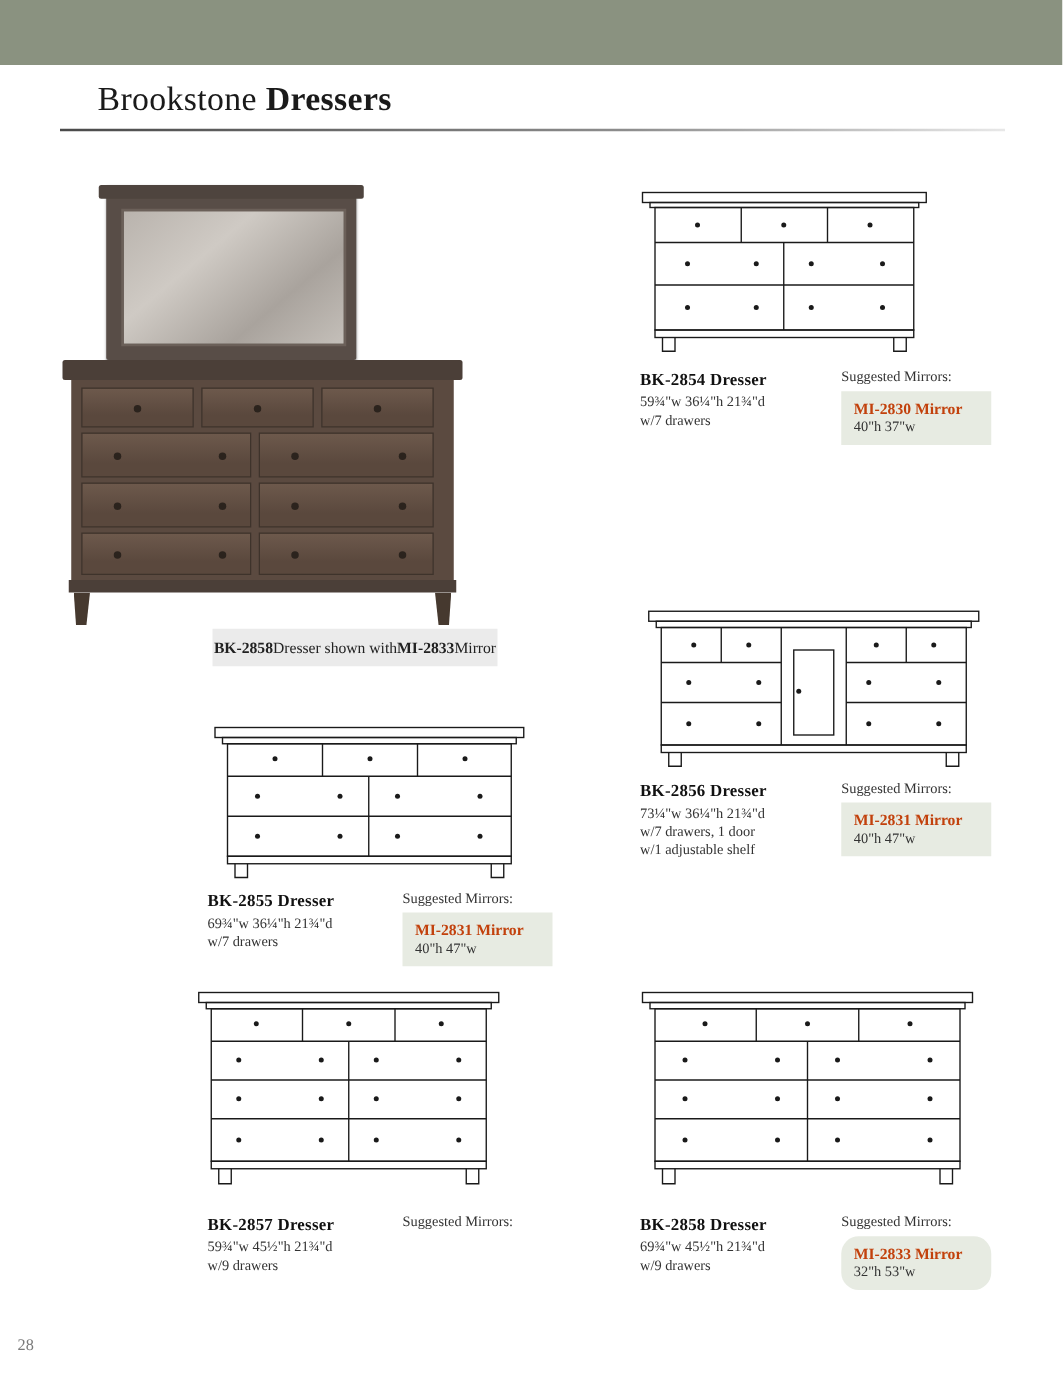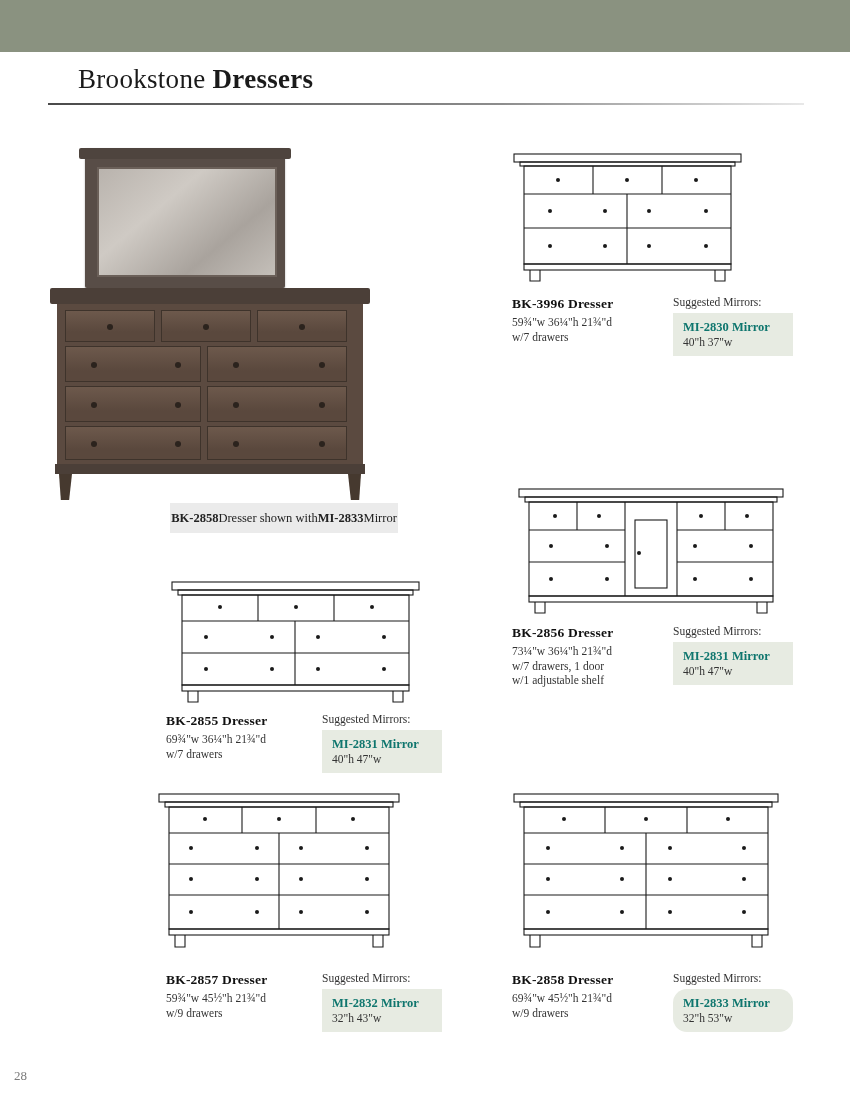--- a/index.html
+++ b/index.html
@@ -76,21 +76,21 @@
     white-space: nowrap;
   }
   .mirror-box {
     background: #e7ebe2;
     padding: 7px 10px 8px 10px;
     display: inline-block;
   }
   .mirror-name {
     font-size: 12.5px;
     font-weight: bold;
-    color: #0f766e;
+    color: #c2410c;
     white-space: nowrap;
   }
   .mirror-dims {
     font-size: 11.5px;
     color: #333;
     white-space: nowrap;
     margin-top: 1px;
   }
 
   
@@ -271,21 +271,21 @@
         <circle cx="196" cy="61" r="2"></circle>
       <circle cx="40" cy="96" r="2"></circle>
         <circle cx="95" cy="96" r="2"></circle>
       <circle cx="139" cy="96" r="2"></circle>
         <circle cx="196" cy="96" r="2"></circle>
     </g>
   </svg>
 </div>
 
 <div style="position:absolute; left:512px; top:296px;">
-  <div class="item-title">BK-3996 Dresser</div>
+  <div class="item-title">BK-2854 Dresser</div>
   <div class="item-specs" style="margin-top:3px;">
     <div>59¾"w 36¼"h 21¾"d</div>
     <div>w/7 drawers</div>
   </div>
 </div>
 <div style="position:absolute; left:673px; top:296px;">
   <div class="sugg-label">Suggested Mirrors:</div>
   <div class="mirror-box" style="margin-top:5px; width:100px;">
     <div class="mirror-name">MI-2830 Mirror</div>
     <div class="mirror-dims">40"h 37"w</div>
@@ -429,24 +429,20 @@
 
 <div style="position:absolute; left:166px; top:972px;">
   <div class="item-title">BK-2857 Dresser</div>
   <div class="item-specs" style="margin-top:3px;">
     <div>59¾"w 45½"h 21¾"d</div>
     <div>w/9 drawers</div>
   </div>
 </div>
 <div style="position:absolute; left:322px; top:972px;">
   <div class="sugg-label">Suggested Mirrors:</div>
-  <div class="mirror-box" style="margin-top:5px; width:100px;">
-    <div class="mirror-name">MI-2832 Mirror</div>
-    <div class="mirror-dims">32"h 43"w</div>
-  </div>
 </div>
 
 <div class="drawing" style="left:510px; top:790px;">
   <svg width="272" height="162" viewBox="0 0 272 162">
     <g fill="none" stroke="#1a1a1a" stroke-width="1.1">
       <rect x="4" y="4" width="264" height="8"></rect>
       <rect x="10" y="12" width="252" height="5"></rect>
       <rect x="14" y="17" width="244" height="122"></rect>
       <line x1="14" y1="43" x2="258" y2="43"></line>
       <line x1="14" y1="74" x2="258" y2="74"></line>

